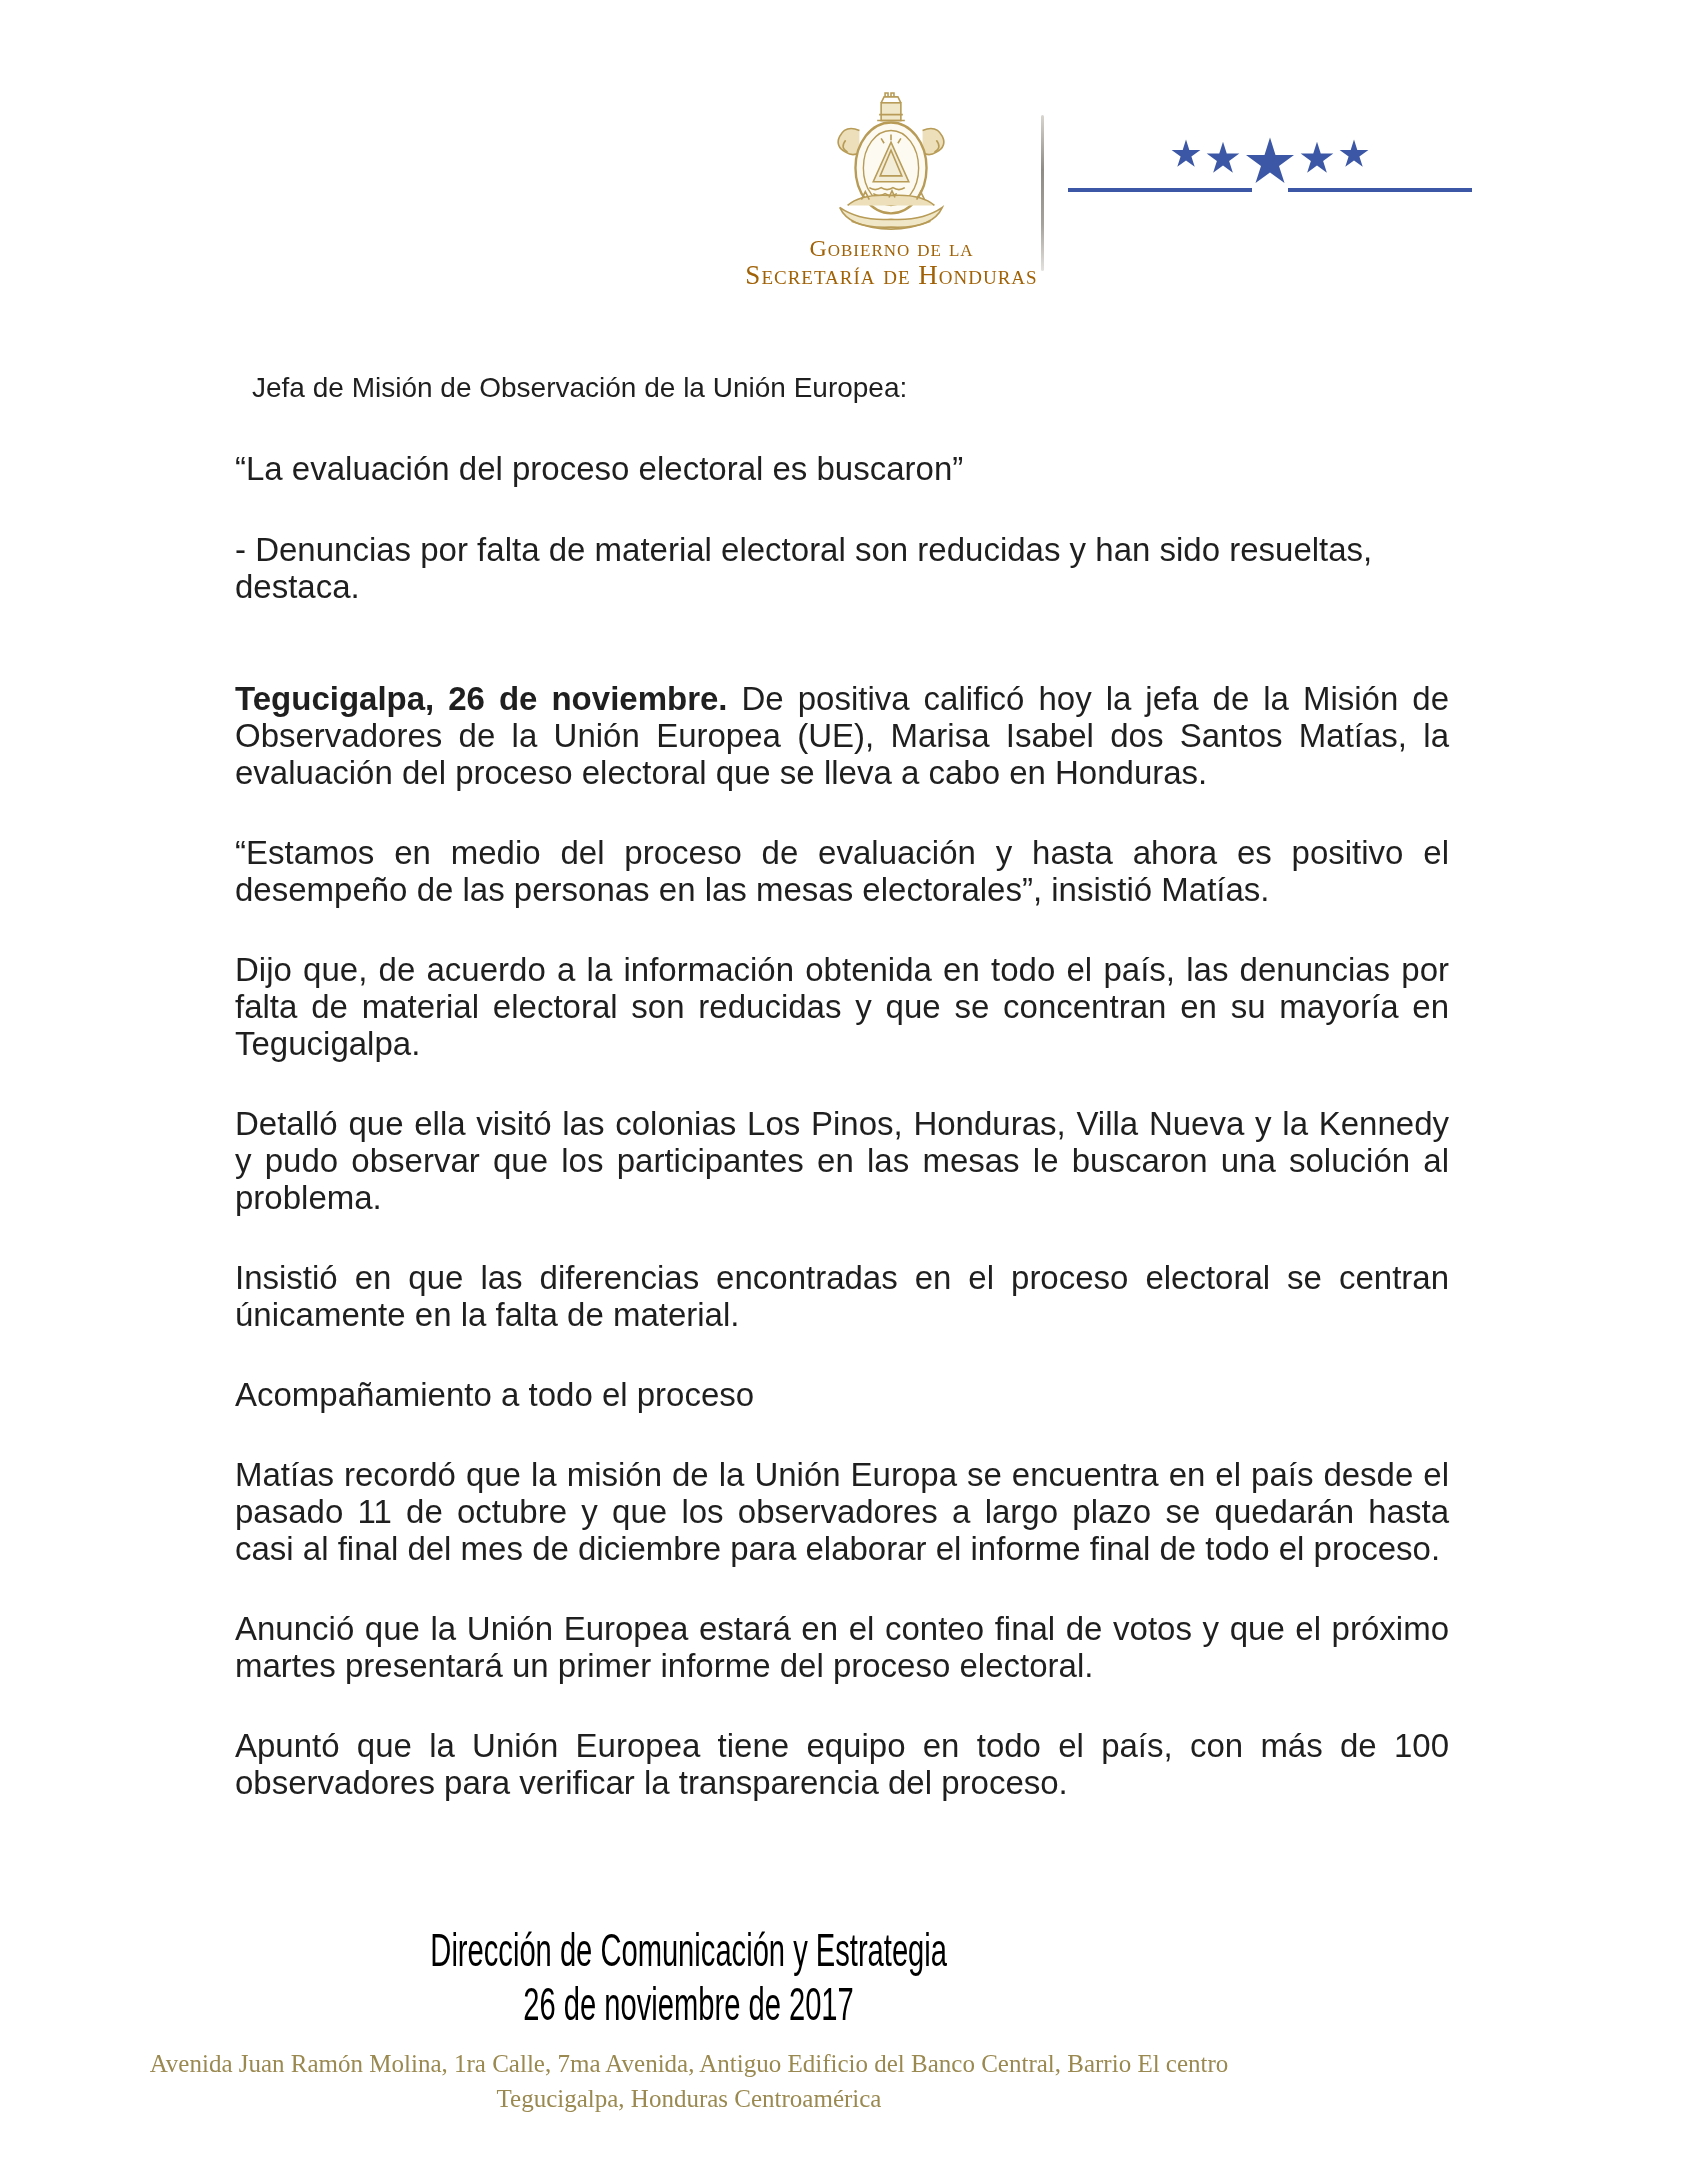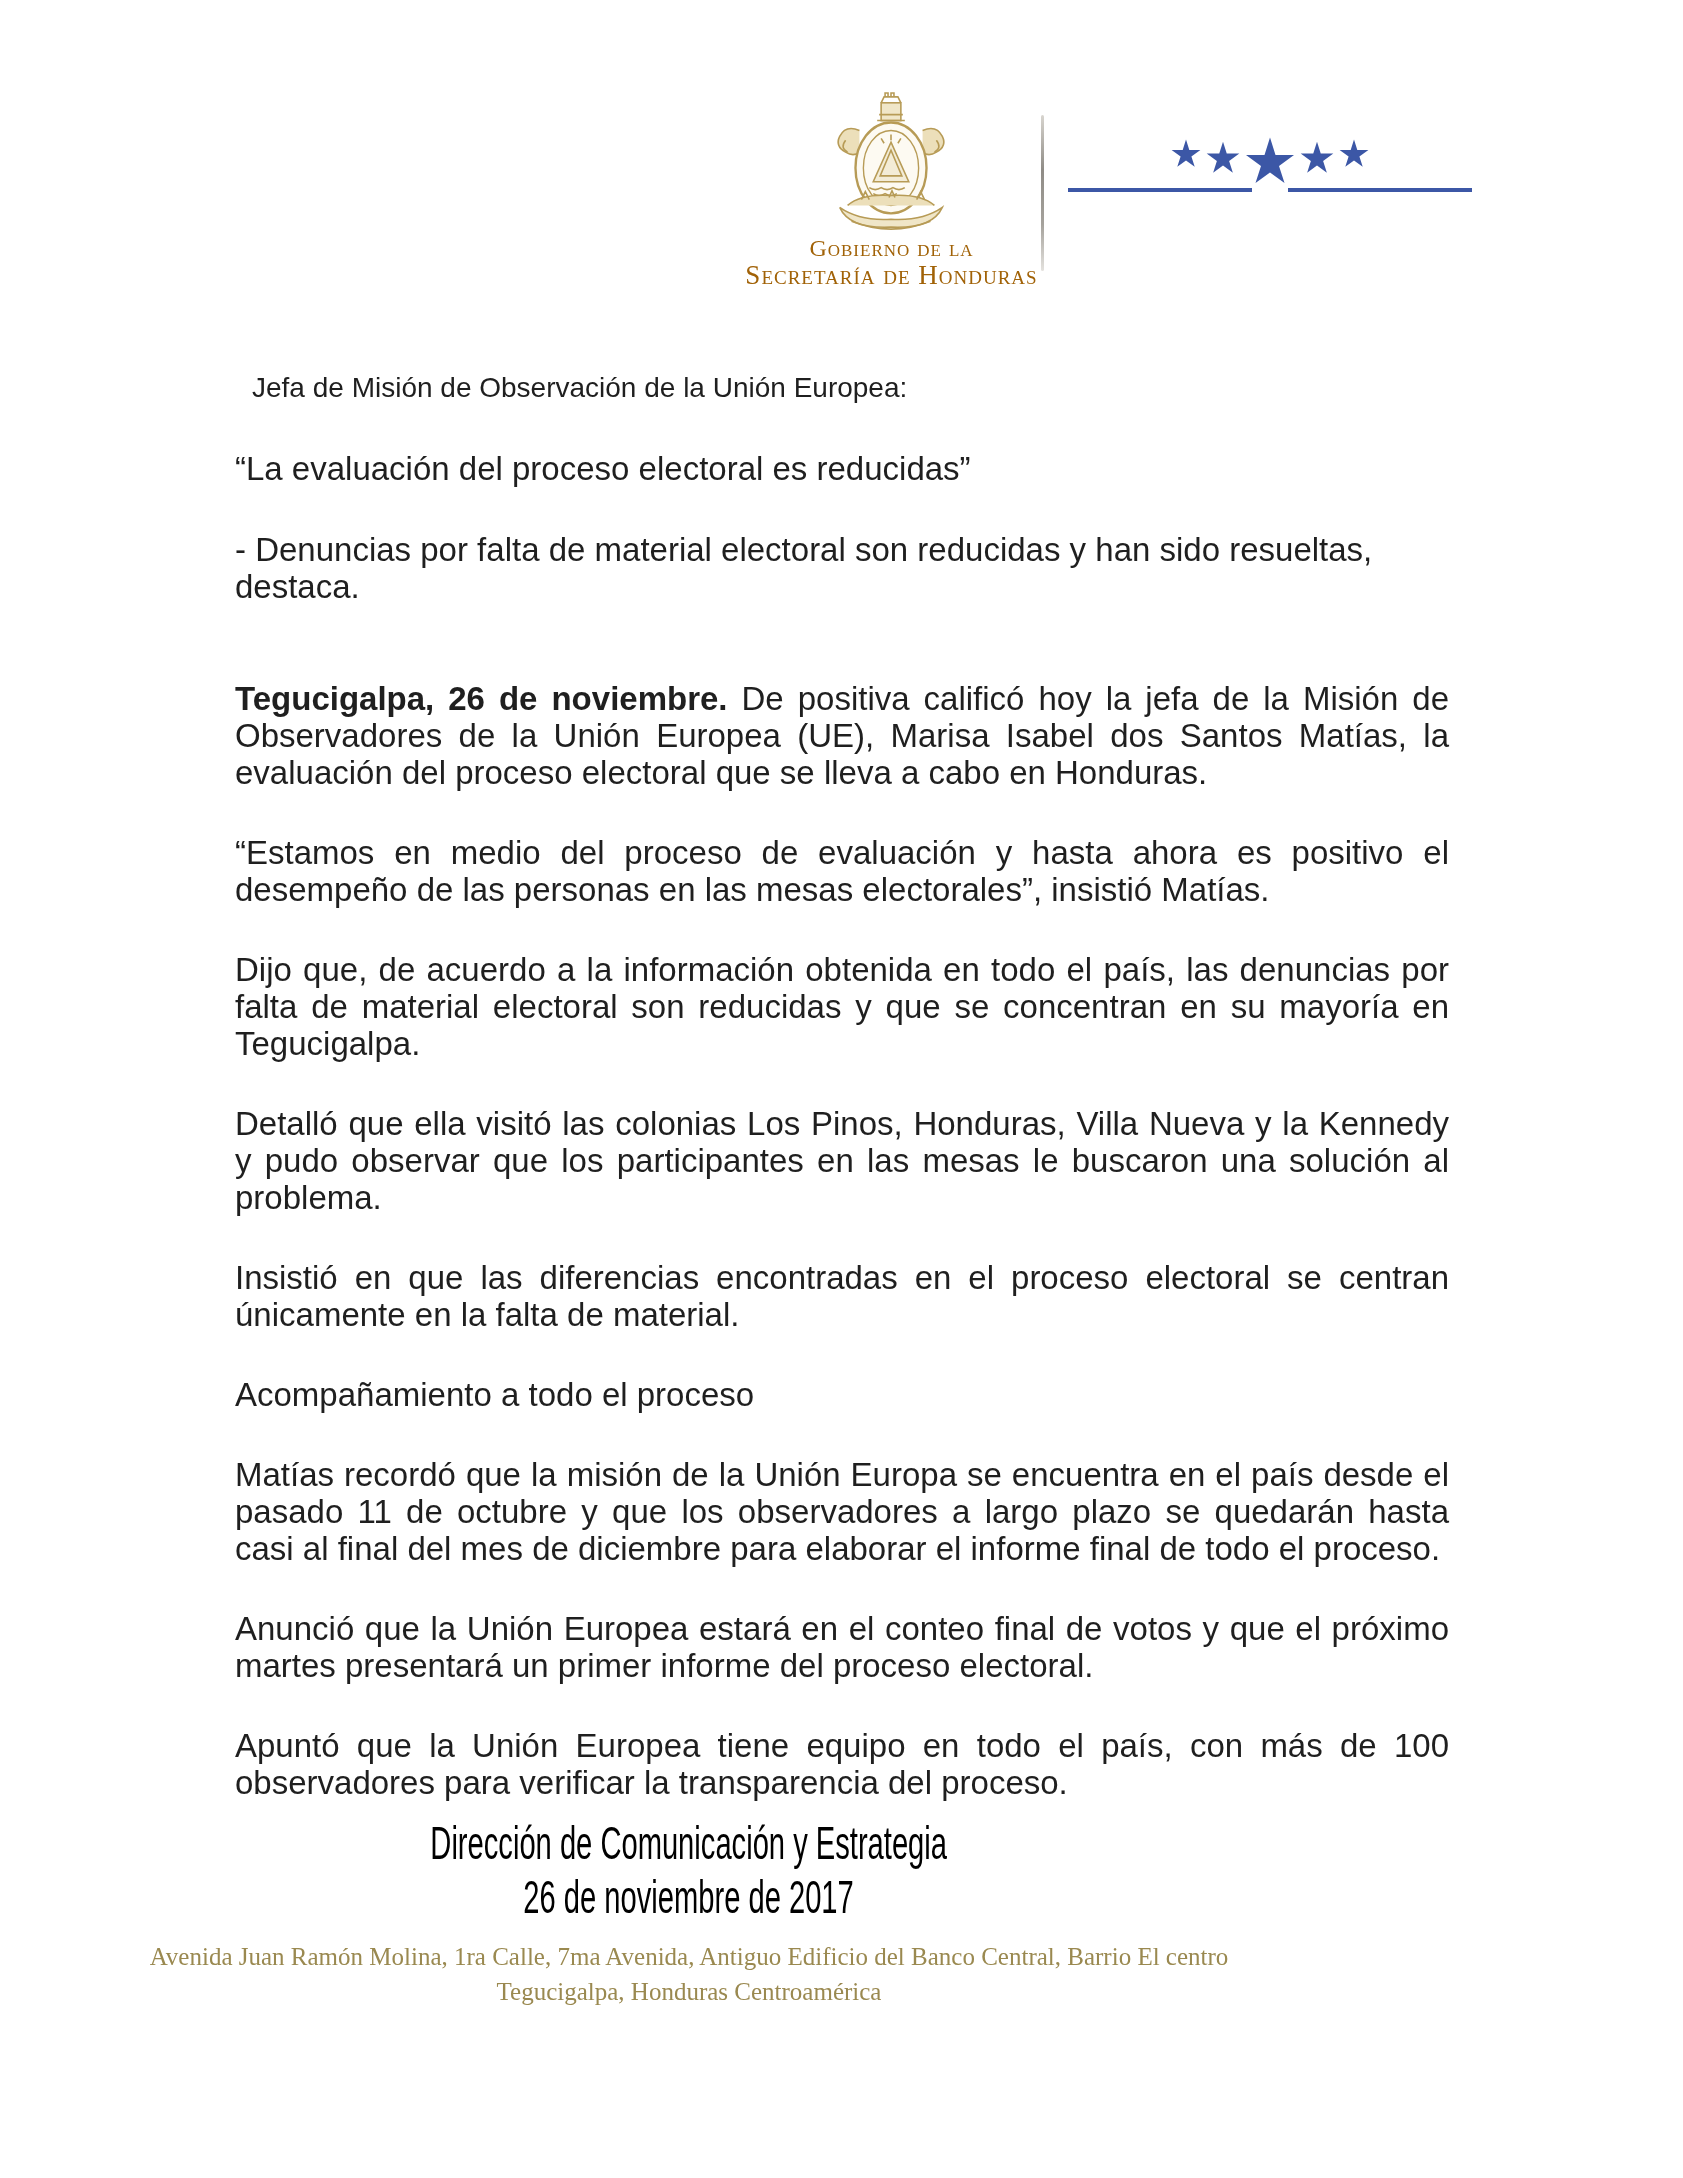--- a/index.html
+++ b/index.html
@@ -46,21 +46,21 @@
   }
   .content h1 { font-size:28px; font-weight:normal; margin:17px; line-height:38px; }
   .subtitle { margin:43px 0 0; }
   .lede { margin:44px 0 0; }
   .para { margin:43px 0 0; }
   .para.justify { text-align:justify; text-justify:inter-word; }
   .para.gap-xl { margin-top:75px; }
   .para b, .content strong { font-weight:bold; }
 
   
-  .doc-footer { position:absolute; left:0; top:1816px; width:1378px; text-align:center; color:#000; }
+  .doc-footer { position:absolute; left:0; top:1923px; width:1378px; text-align:center; color:#000; }
   .dept-line { font-size:47px; line-height:54px; }
   .condensed { display:inline-block; transform:scaleX(0.62); transform-origin:50% 50%; white-space:nowrap; }
   .address {
     margin-top:15px; font-family:"Liberation Serif", serif;
     color:#9a8950; font-size:25px; line-height:35px;
   }
 </style>
 </head>
 <body>
 
@@ -122,21 +122,21 @@
       </div>
       <div class="rule-row">
         <span class="rule"></span>
         <span class="rule"></span>
       </div>
     </div>
   </header>
 
   <main class="content">
     <h1>Jefa de Misión de Observación de la Unión Europea:</h1>
-    <p class="subtitle">“La evaluación del proceso electoral es reducidas”</p>
+    <p class="subtitle">“La evaluación del proceso electoral es buscaron”</p>
     <p class="lede">- Denuncias por falta de material electoral son reducidas y han sido resueltas, destaca.</p>
     <div id="paragraphs">
         <p class="para justify gap-xl"><strong>Tegucigalpa, 26 de noviembre.</strong> De positiva calificó hoy la jefa de la Misión de Observadores de la Unión Europea (UE), Marisa Isabel dos Santos Matías, la evaluación del proceso electoral que se lleva a cabo en Honduras.</p>
         <p class="para justify">“Estamos en medio del proceso de evaluación y hasta ahora es positivo el desempeño de las personas en las mesas electorales”, insistió Matías.</p>
         <p class="para justify">Dijo que, de acuerdo a la información obtenida en todo el país, las denuncias por falta de material electoral son reducidas y que se concentran en su mayoría en Tegucigalpa.</p>
         <p class="para justify">Detalló que ella visitó las colonias Los Pinos, Honduras, Villa Nueva y la Kennedy y pudo observar que los participantes en las mesas le buscaron una solución al problema.</p>
         <p class="para justify">Insistió en que las diferencias encontradas en el proceso electoral se centran únicamente en la falta de material.</p>
         <p class="para">Acompañamiento a todo el proceso</p>
         <p class="para justify">Matías recordó que la misión de la Unión Europa se encuentra en el país desde el pasado 11 de octubre y que los observadores a largo plazo se quedarán hasta casi al final del mes de diciembre para elaborar el informe final de todo el proceso.</p>
         <p class="para justify">Anunció que la Unión Europea estará en el conteo final de votos y que el próximo martes presentará un primer informe del proceso electoral.</p>

